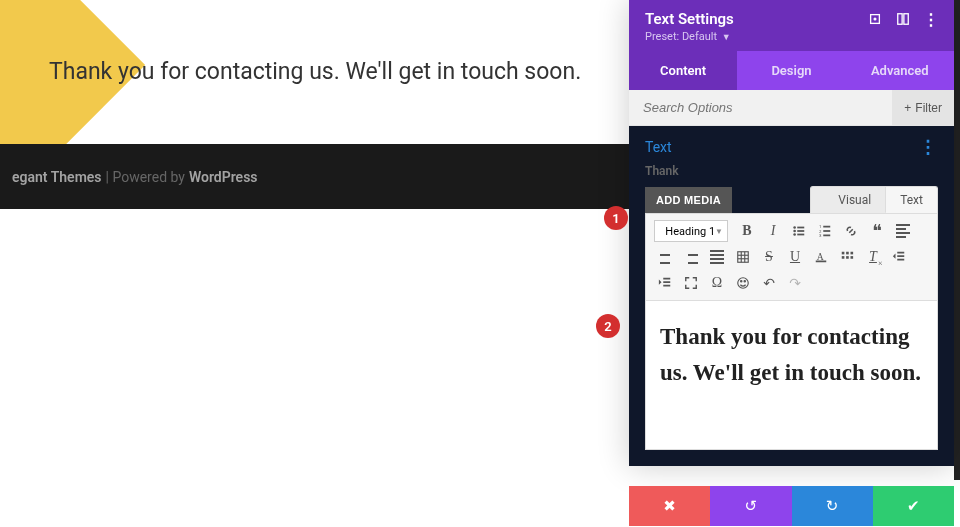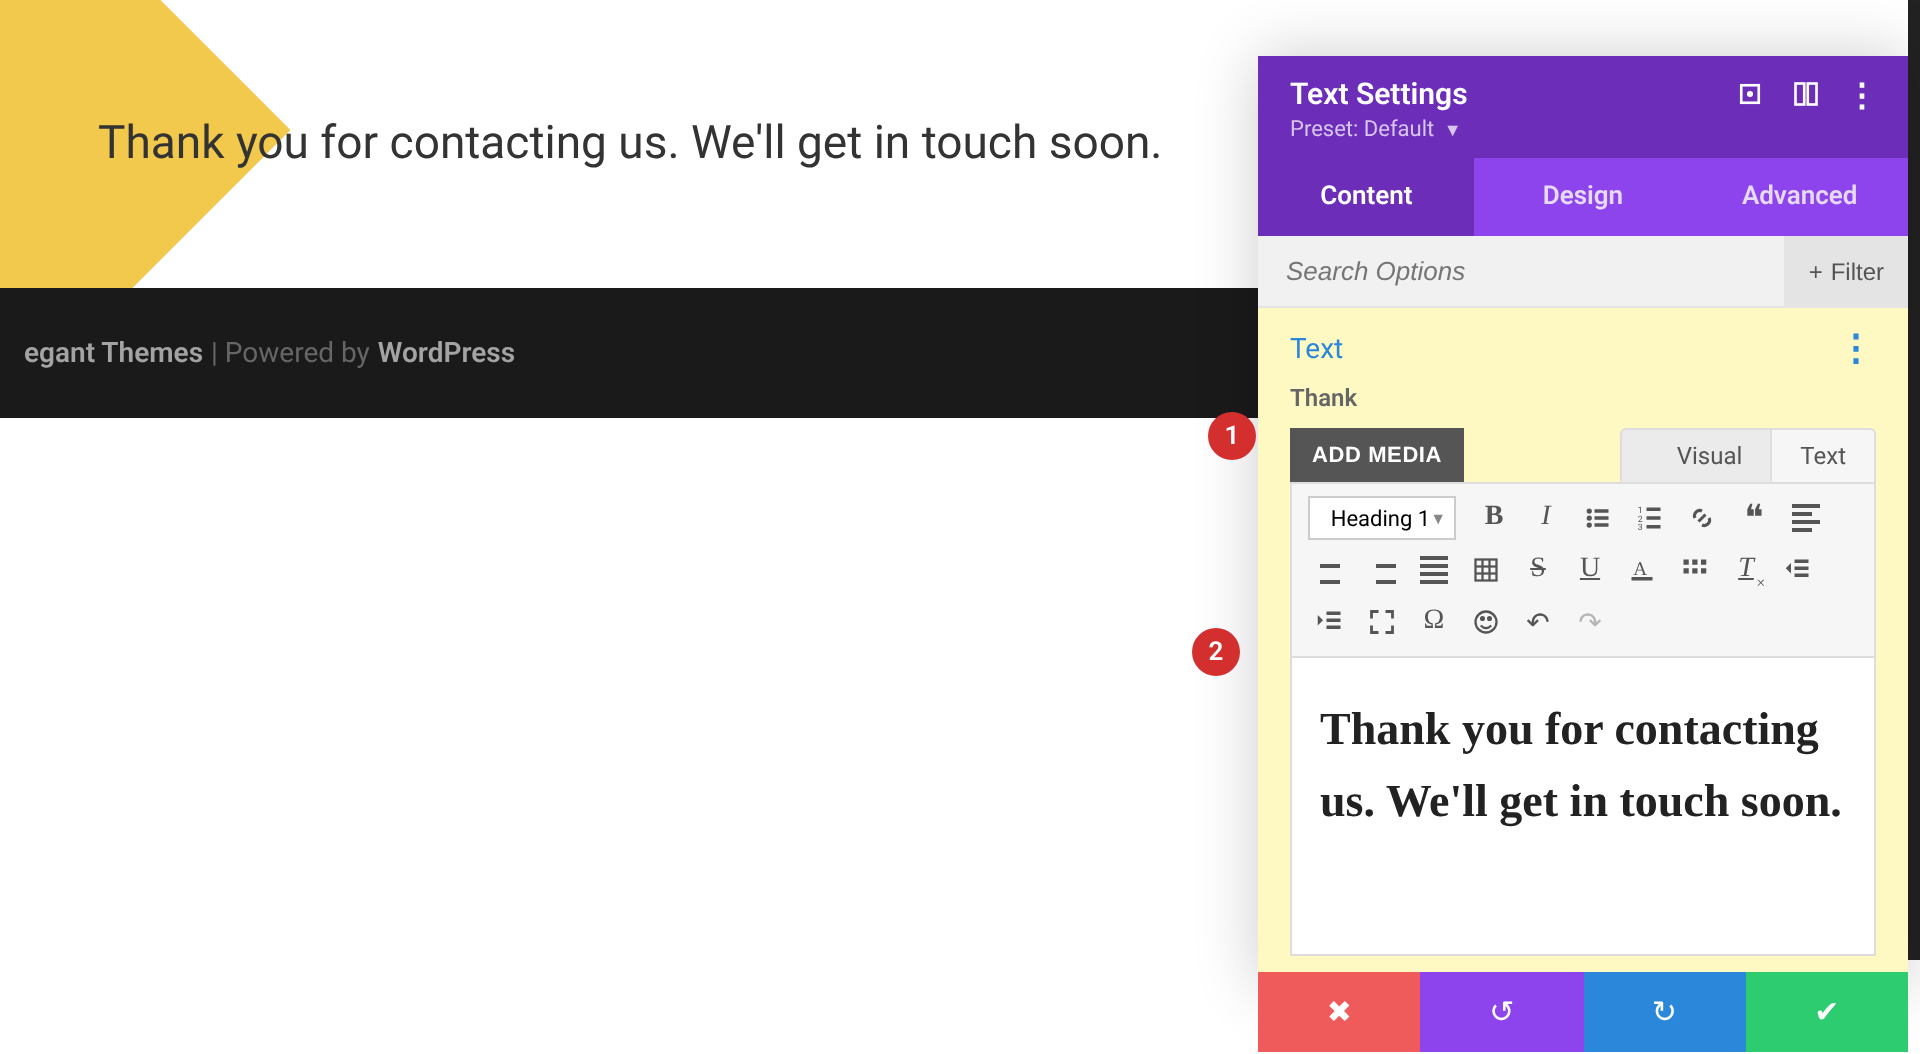--- a/index.html
+++ b/index.html
@@ -59,25 +59,24 @@
     .footer-bar .sep {
       color: #666;
       margin: 0 4px;
     }
     
     .panel-wrap {
       position: absolute;
       top: 0;
       right: 6px;
       width: 325px;
-      background: #fef9c3;
+      background: #0f172a;
       display: flex;
       flex-direction: column;
       box-shadow: 0 0 30px rgba(0,0,0,0.2);
-      margin-top: 28px;
     }
     .panel-scroll-edge {
       position: absolute;
       top: 0;
       right: 0;
       width: 6px;
       height: 480px;
       background: #222;
     }
     .panel-header {
@@ -179,20 +178,21 @@
       letter-spacing: 1px;
     }
     .body-label {
       padding: 2px 16px 8px;
       font-size: 12px;
       color: #666;
       font-weight: 600;
     }
     .media-row {
       display: flex;
+      align-items: flex-end;
       padding: 0 16px;
       gap: 0;
     }
     .add-media-btn {
       background: #555;
       color: #fff;
       border: none;
       padding: 7px 11px;
       font-size: 11px;
       font-weight: 700;

